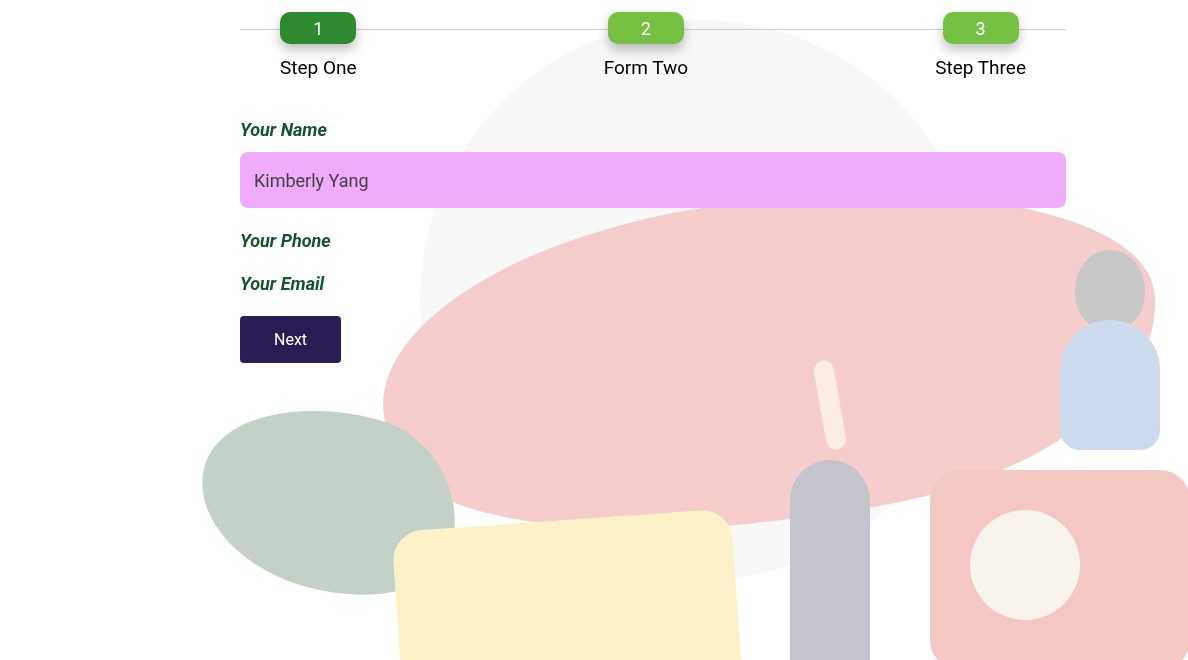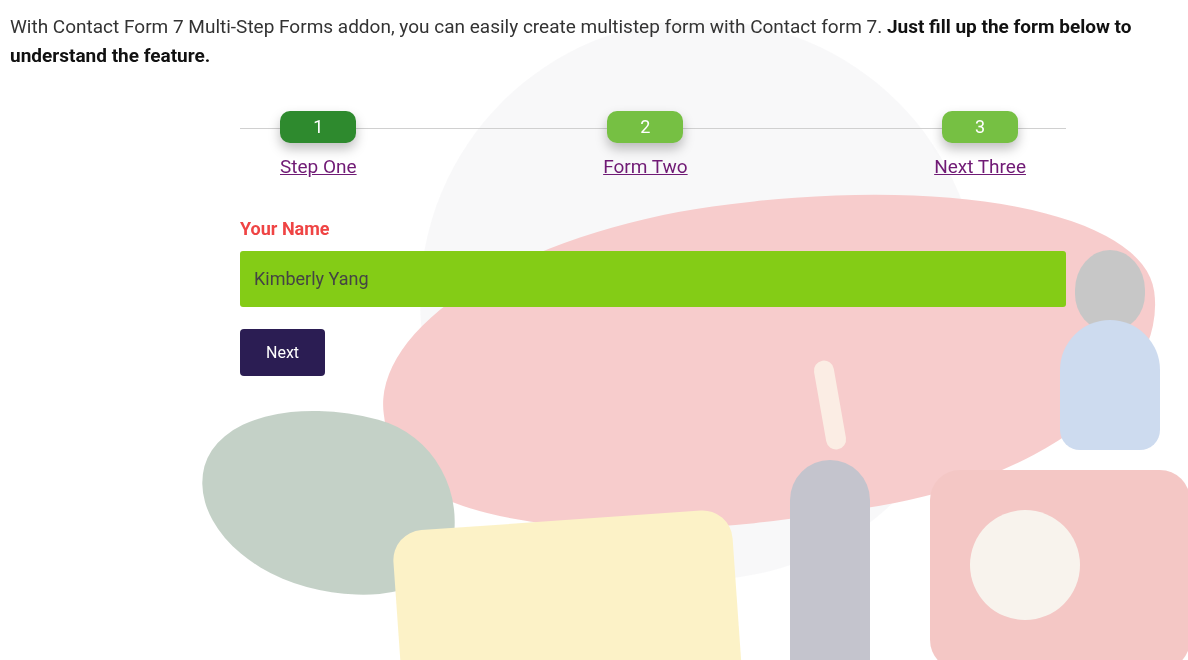--- a/index.html
+++ b/index.html
@@ -196,59 +196,59 @@
       margin-bottom: 12px;
       box-shadow: 0 6px 12px rgba(0,0,0,0.25);
     }
     
     .step.active .step-badge {
       background: #2e8a2e;
     }
     
     .step-label {
       font-size: 19px;
-      color: #701a75;
-      text-decoration: underline;
+      color: #000000;
     }
     
     .field-group {
       margin-bottom: 22px;
     }
     
     .field-label {
       display: block;
       font-weight: 700;
       font-size: 18px;
-      color: #ef4444;
+      color: #14532d;
       margin-bottom: 12px;
+      font-style: italic;
     }
     
     .text-input {
       width: 100%;
       height: 56px;
-      background: #84cc16;
+      background: #f0abfc;
       border: none;
-      border-radius: 3px;
+      border-radius: 8px;
       padding: 0 14px;
       font-size: 18px;
       color: #444;
       font-family: inherit;
       outline: none;
     }
     
     .text-input::placeholder {
       color: #666;
     }
     
     .next-btn {
       background: #2b1d53;
       color: #fff;
       border: none;
       border-radius: 4px;
-      padding: 14px 26px;
+      padding: 14px 34px;
       font-size: 16px;
       cursor: pointer;
       font-family: inherit;
     }
   </style>
 </head>
 <body>
 
 <div class="bg-decor">
   <div class="circle-gray"></div>
@@ -257,52 +257,51 @@
   <div class="blob-yellow"></div>
   <div class="person-body"></div>
   <div class="person-arm"></div>
   <div class="person2-head"></div>
   <div class="person2-body"></div>
   <div class="phone-body"></div>
   <div class="phone-dial"></div>
 </div>
 
 <div class="content">
-  <p class="intro">
-    <span>With Contact Form 7 Multi-Step Forms addon, you can easily create multistep form with Contact form 7. </span><span class="bold">Just fill up the form below to understand the feature.</span>
-  </p>
 
   <div class="form-wrap">
     
     <div class="steps-row">
       <div class="steps-line"></div>
 
       <div class="step active">
         <div class="step-badge">1</div>
         <div class="step-label">Step One</div>
       </div>
 
       <div class="step">
         <div class="step-badge">2</div>
         <div class="step-label">Form Two</div>
       </div>
 
       <div class="step">
         <div class="step-badge">3</div>
-        <div class="step-label">Next Three</div>
+        <div class="step-label">Step Three</div>
       </div>
     </div>
 
     <div class="field-group">
       <label class="field-label">Your Name</label>
       <input type="text" class="text-input" value="Kimberly Yang" style="">
     </div>
 
     <div class="field-group">
+      <label class="field-label">Your Phone</label>
     </div>
 
     <div class="field-group">
+      <label class="field-label">Your Email</label>
     </div>
 
     <button class="next-btn">Next</button>
 
   </div>
 </div>
 
 </body></html>

